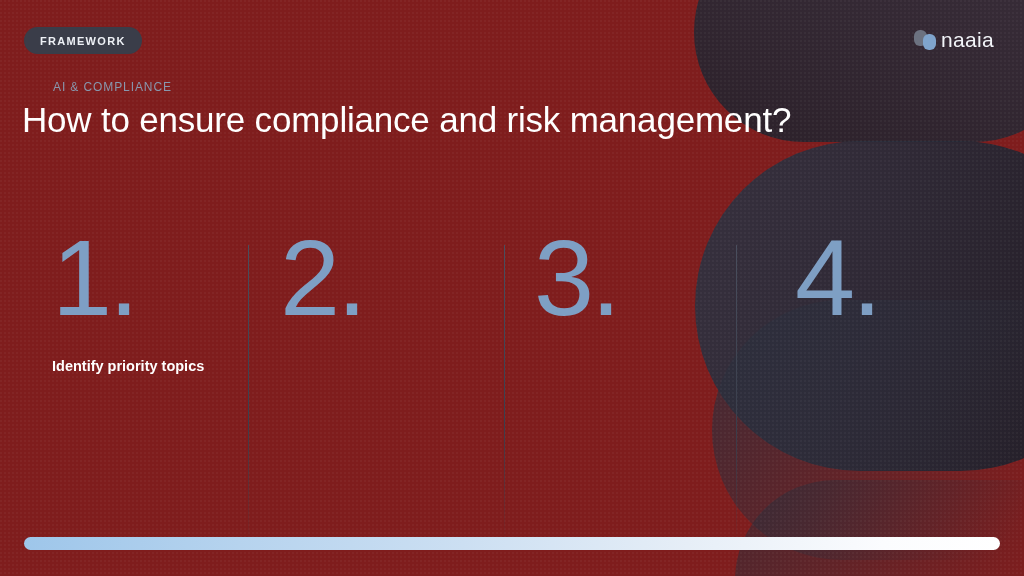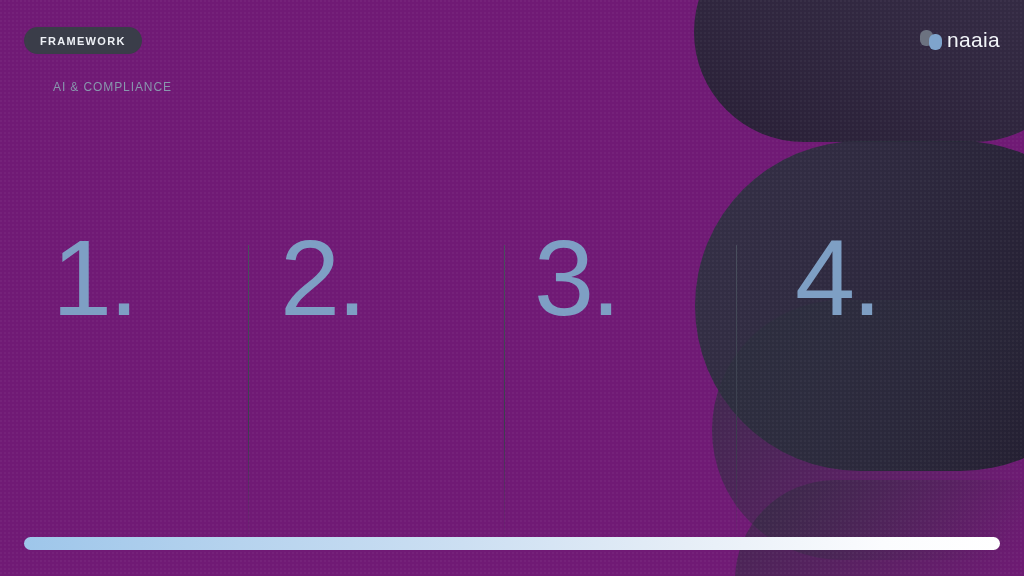--- a/index.html
+++ b/index.html
@@ -5,21 +5,21 @@
 <style>
   html, body {
     margin: 0;
     padding: 0;
     background: #13161f;
   }
   .slide {
     position: relative;
     width: 1024px;
     height: 576px;
-    background: #701a75;
+    background: #7f1d1d;
     overflow: hidden;
     font-family: "Liberation Sans", sans-serif;
     -webkit-font-smoothing: antialiased;
   }
 
   
   .deco-layer {
     position: absolute;
     inset: 0;
     pointer-events: none;
@@ -88,21 +88,21 @@
     padding: 0 16px;
     border-radius: 14px;
     background: #3a3d49;
     color: #eef1f6;
     font-size: 11px;
     font-weight: bold;
     letter-spacing: 1.3px;
   }
   .logo {
     position: absolute;
-    right: 24px;
+    right: 30px;
     top: 28px;
     z-index: 3;
     display: flex;
     align-items: center;
     gap: 3px;
   }
   .logo-marks {
     position: relative;
     width: 24px;
     height: 20px;
@@ -213,29 +213,31 @@
 
   <div class="logo">
     <span class="logo-marks">
       <span class="logo-mark a"></span>
       <span class="logo-mark b"></span>
     </span>
     <span class="logo-word">naaia</span>
   </div>
 
   <div class="eyebrow">AI &amp; COMPLIANCE</div>
+  <h1 class="title">How to ensure compliance and risk management?</h1>
 
   <div class="steps">
 
     <div class="divider" style="left:248px"></div>
     <div class="divider" style="left:504px"></div>
     <div class="divider" style="left:736px"></div>
 
     <div class="step" style="left:52px">
       <div class="step-num">1.</div>
+      <div class="step-label">Identify priority topics</div>
     </div>
 
     <div class="step" style="left:280px">
       <div class="step-num">2.</div>
     </div>
 
     <div class="step" style="left:534px">
       <div class="step-num">3.</div>
     </div>
 

